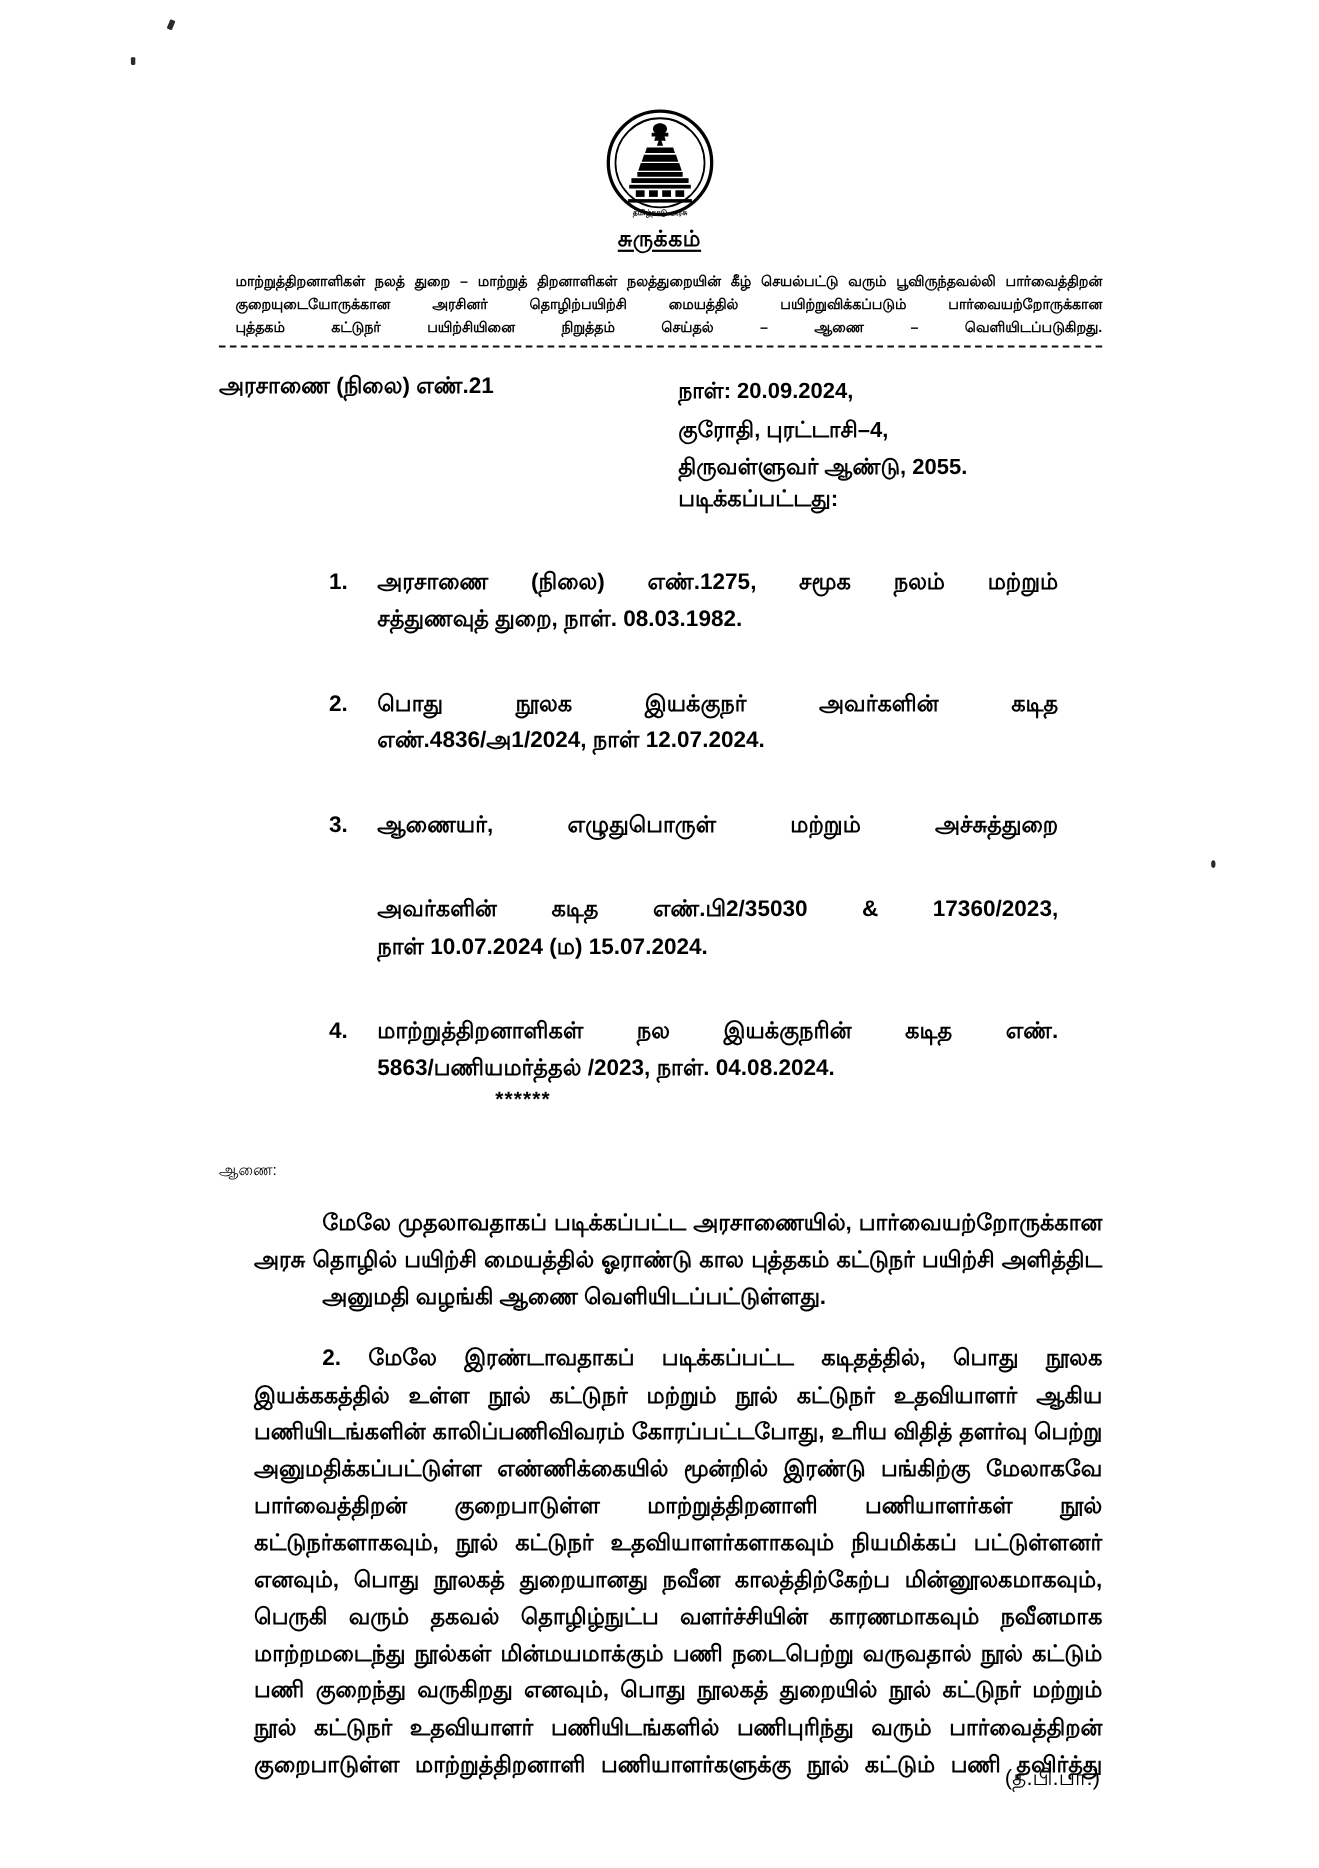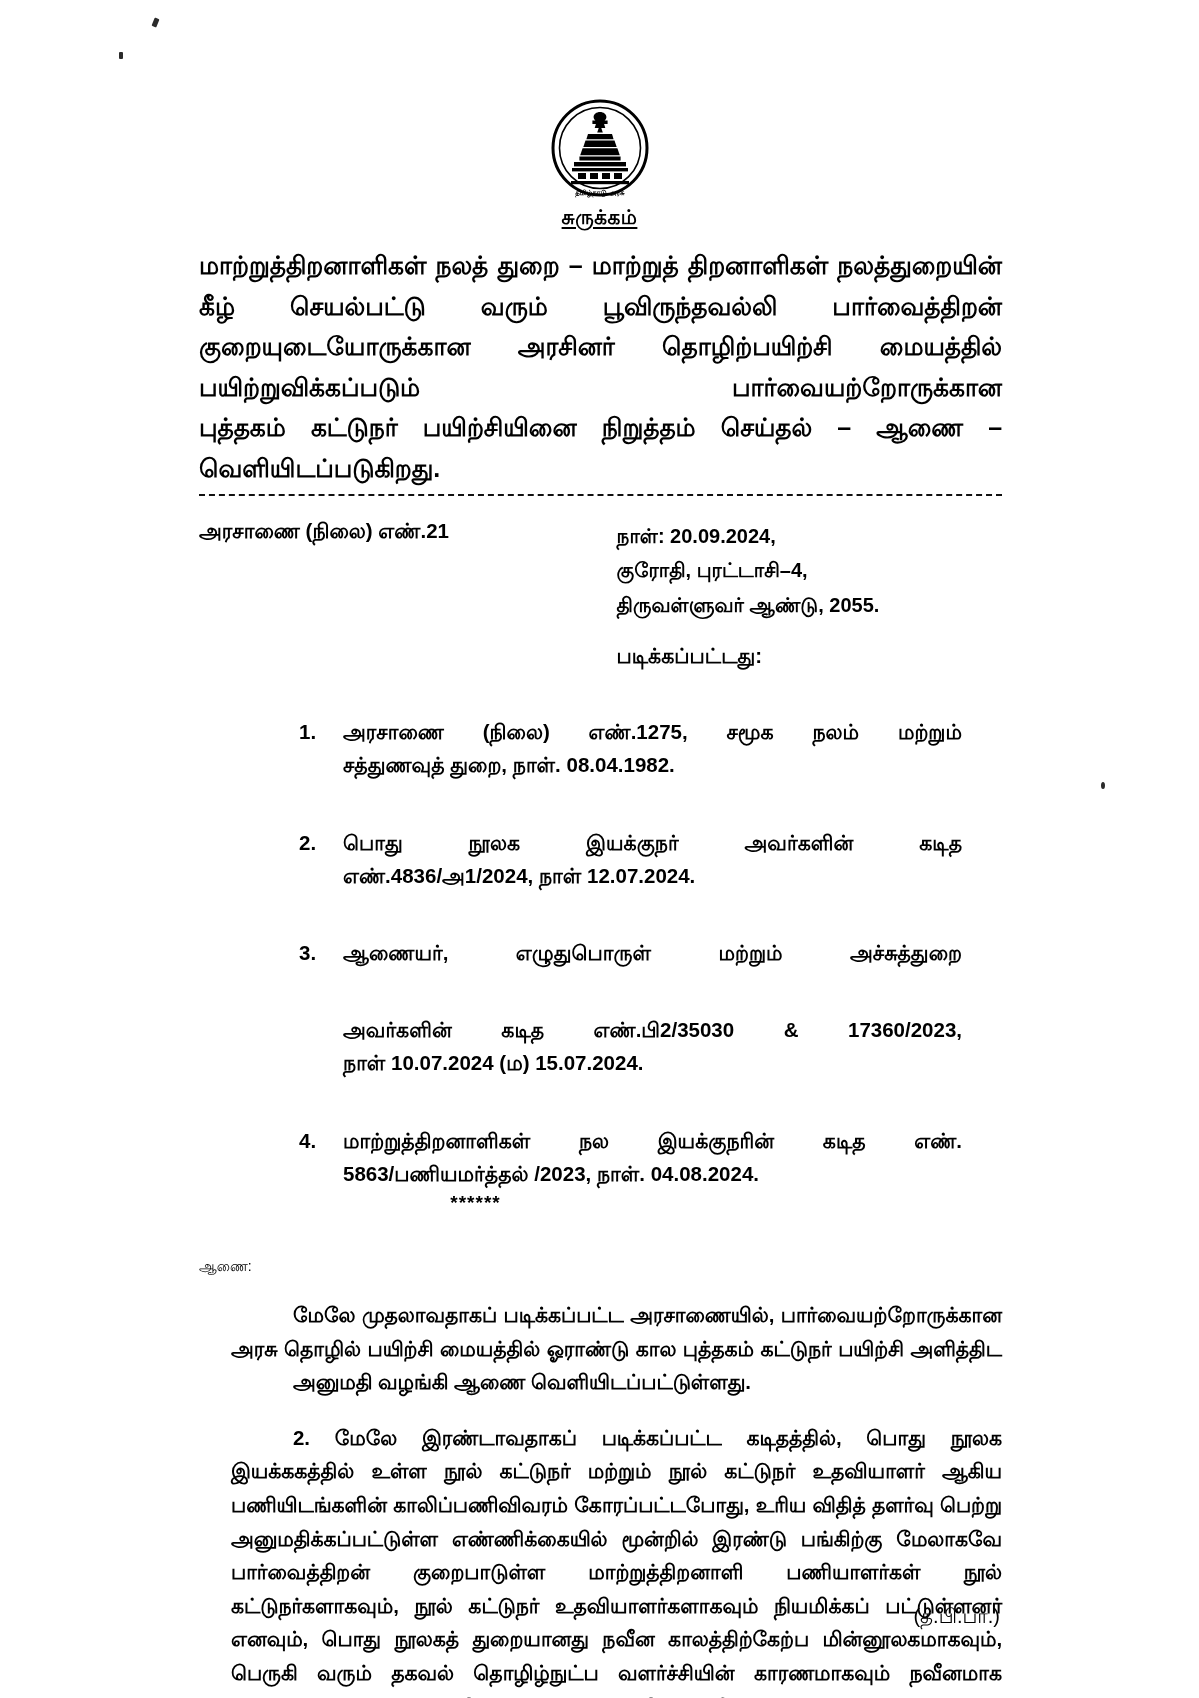--- a/index.html
+++ b/index.html
@@ -42,27 +42,28 @@
     letter-spacing: 0.5px;
     margin-top: 2px;
     text-decoration: underline;
     text-underline-offset: 3px;
   }
   .content {
     padding: 0 116px 0 118px;
   }
   .abstract-para {
     margin-top: 14px;
-    font-size: 25px;
+    font-size: 13px;
     font-weight: 700;
     line-height: 1.62;
     text-align: justify;
     text-align-last: justify;
     letter-spacing: -0.1px;
     word-spacing: 1px;
+    margin-left: 15px;
   }
   .abstract-para .lastline {
     display: block;
   }
   .dashed-rule {
     margin-top: 6px;
     height: 1px;
     border-top: 2px dashed #111;
     width: 100%;
   }
@@ -87,21 +88,20 @@
   }
   .go-date-block {
     font-size: 20px;
     font-weight: 700;
     line-height: 1.72;
     flex: 1 1 auto;
   }
   .read-as {
     font-size: 20.5px;
     font-weight: 700;
-    margin-top: 22px;
     padding-left: 52%;
   }
   ol.refs {
     list-style: none;
     margin: 18px 0 0 0;
     padding: 0 40px 0 144px;
     font-size: 20.5px;
     font-weight: 700;
     line-height: 1.62;
   }
@@ -226,21 +226,21 @@
         <div>திருவள்ளுவர் ஆண்டு, 2055.</div>
       </div>
     </div>
 
     <div class="read-as">படிக்கப்பட்டது:</div>
 
     <ol class="refs">
       <li>
         <span class="num">1.</span>
         <span class="l1">அரசாணை (நிலை) எண்.1275, சமூக நலம் மற்றும்</span>
-        <span class="l2">சத்துணவுத் துறை, நாள். 08.04.1982.</span>
+        <span class="l2">சத்துணவுத் துறை, நாள். 08.03.1982.</span>
       </li>
       <li>
         <span class="num">2.</span>
         <span class="l1">பொது நூலக இயக்குநர் அவர்களின் கடித</span>
         <span class="l2">எண்.4836/அ1/2024, நாள் 12.07.2024.</span>
       </li>
       <li>
         <span class="num">3.</span>
         <span class="l1">ஆணையர், எழுதுபொருள் மற்றும் அச்சுத்துறை</span>
         <span class="l1">அவர்களின் கடித எண்.பி2/35030 &amp; 17360/2023,</span>

